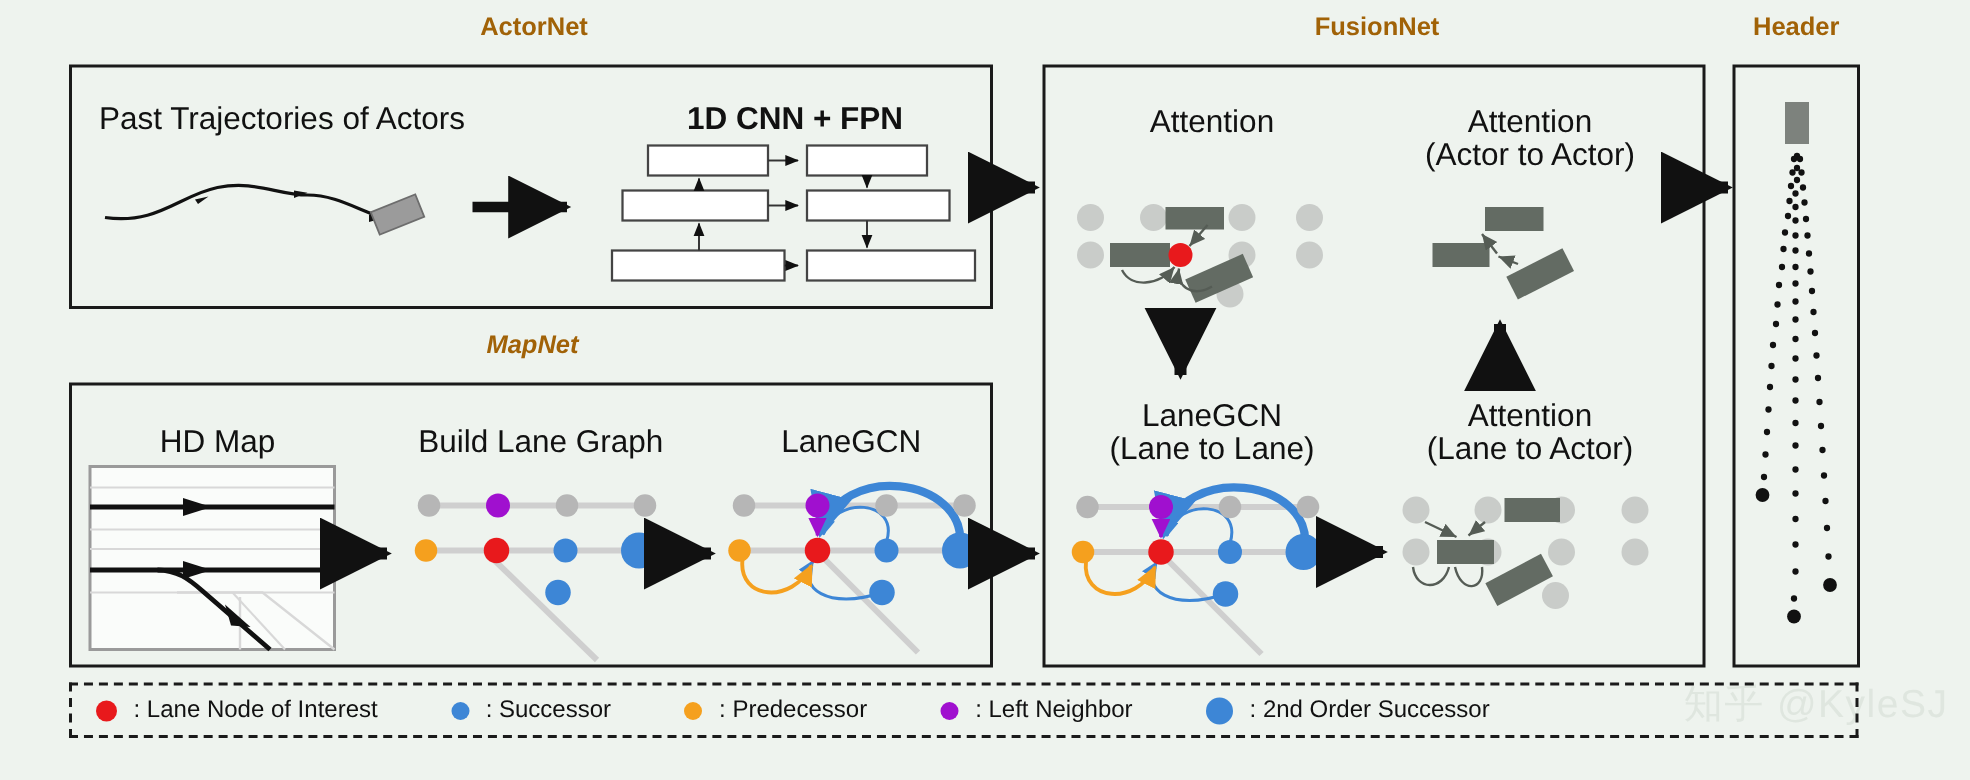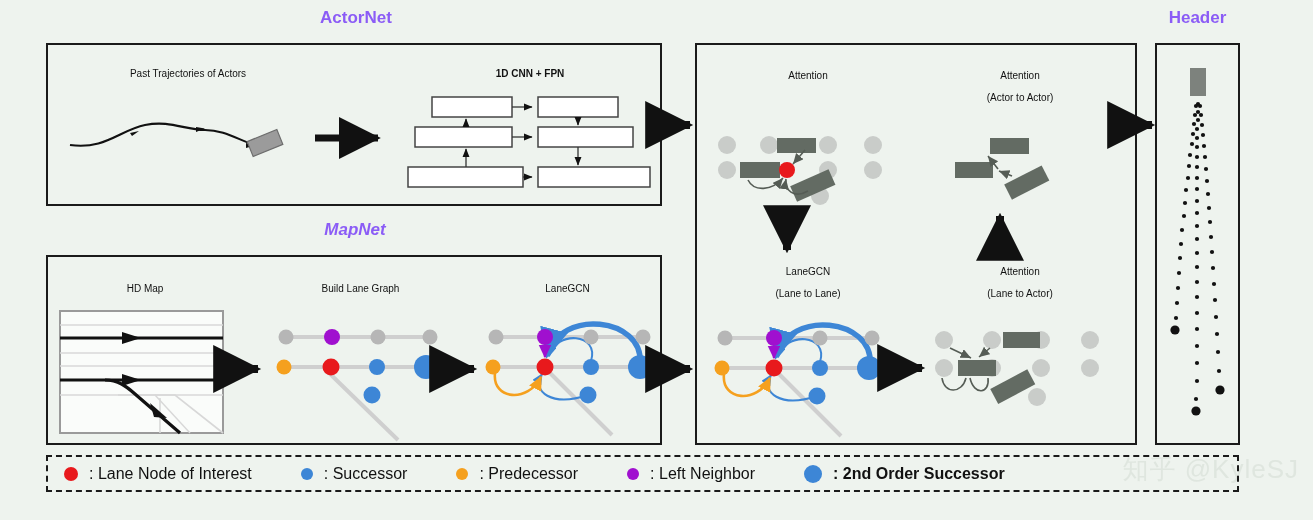--- a/index.html
+++ b/index.html
@@ -10,27 +10,27 @@
     position:relative;
     overflow:hidden;
   }
   .root{position:absolute;left:0;top:0;width:1313px;height:520px;}
   svg.layer{position:absolute;left:0;top:0;width:1313px;height:520px;}
 
   .title{
     position:absolute;
     font-weight:bold;
     font-size:17px;
-    color:#8b5cf6;
+    color:#a16207;
     text-align:center;
     white-space:nowrap;
   }
   .lbl{
     position:absolute;
-    font-size:10px;
+    font-size:21px;
     color:#111;
     text-align:center;
     white-space:nowrap;
     line-height:1.18;
   }
   .panel{
     position:absolute;
     border:2.6px solid #1a1a1a;
     background:#eef3ee;
     box-sizing:border-box;
@@ -65,20 +65,21 @@
     user-select:none;
   }
 </style>
 </head>
 <body>
 
 <div class="root">
 
   <div class="title" style="left:246px;top:8px;width:220px;">ActorNet</div>
   <div class="title" style="left:255px;top:220px;width:200px;font-style:italic;">MapNet</div>
+  <div class="title" style="left:818px;top:8px;width:200px;">FusionNet</div>
   <div class="title" style="left:1140px;top:8px;width:115px;">Header</div>
 
   <div class="panel" style="left:46px;top:43px;width:616px;height:163px;"></div>
   <div class="panel" style="left:46px;top:255px;width:616px;height:190px;"></div>
   <div class="panel" style="left:695px;top:43px;width:442px;height:402px;"></div>
   <div class="panel" style="left:1155px;top:43px;width:85px;height:402px;"></div>
 
   <div class="lbl" style="left:38px;top:68px;width:300px;">Past Trajectories of Actors</div>
   <div class="lbl" style="left:420px;top:68px;width:220px;font-weight:bold;">1D CNN + FPN</div>
 
@@ -420,19 +421,19 @@
       <span>: Successor</span>
     </div>
     <div class="legend-item" style="margin-left:49px;">
       <span class="legend-dot" style="width:12px;height:12px;background:#f5a01e;"></span>
       <span>: Predecessor</span>
     </div>
     <div class="legend-item" style="margin-left:49px;">
       <span class="legend-dot" style="width:12px;height:12px;background:#a010cf;"></span>
       <span>: Left Neighbor</span>
     </div>
-    <div class="legend-item" style="margin-left:49px;font-weight:bold;">
+    <div class="legend-item" style="margin-left:49px;">
       <span class="legend-dot" style="width:18px;height:18px;background:#3d86d6;"></span>
       <span>: 2nd Order Successor</span>
     </div>
   </div>
 
 </div>
 
 </body></html>

